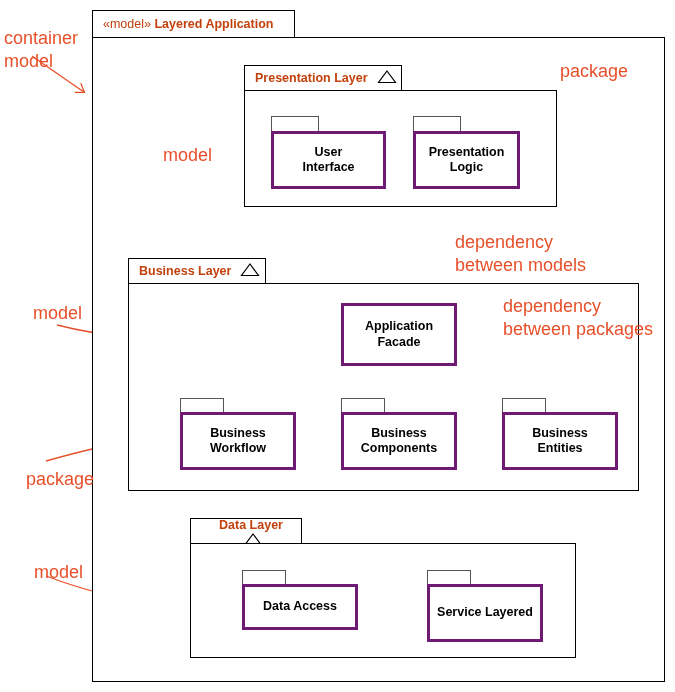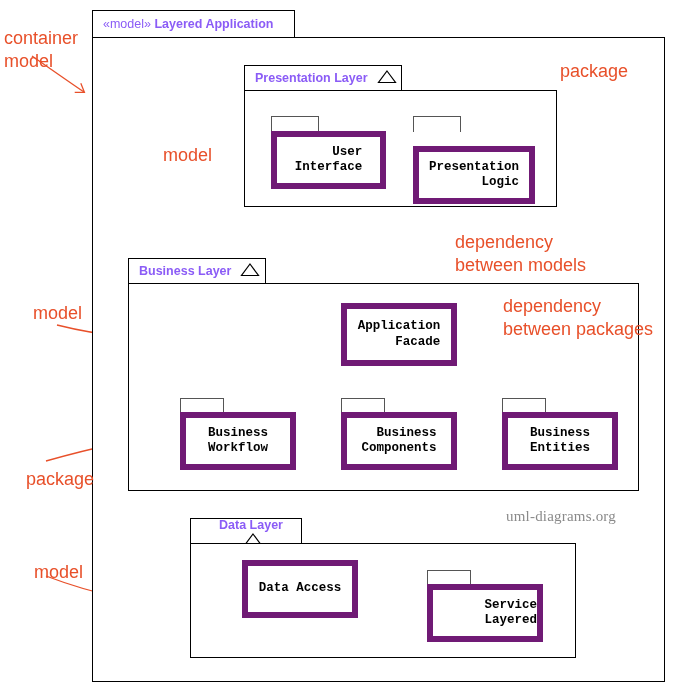--- a/index.html
+++ b/index.html
@@ -45,21 +45,21 @@
   }
   .pkg-body {
     position: absolute;
     box-sizing: border-box;
     background: #ffffff;
     border: 1px solid #000000;
   }
   .pkg-title {
     font-size: 12.5px;
     font-weight: bold;
-    color: #8b5cf6;
+    color: #c2410c;
     line-height: 1;
     text-align: center;
   }
   .stereo {
     font-weight: normal;
     font-size: 12.5px;
   }
 
   
   #container-model .pkg-tab {
@@ -92,26 +92,25 @@
   #data-layer .pkg-tab { left: 190px; top: 518px; width: 112px; flex-direction: column; }
   #data-layer .pkg-body { left: 190px; top: 543px; width: 386px; height: 115px; }
 
   
   .leaf .pkg-tab {
     height: 16px;
     border: 1px solid #555555;
     border-bottom: none;
   }
   .leaf .pkg-body {
-    border: 6px solid #701a75;
+    border: 3px solid #701a75;
     display: flex;
     align-items: center;
     justify-content: center;
-    text-align: right;
-    font-family: Liberation Mono, monospace;
+    text-align: center;
   }
   .leaf .pkg-label {
     font-size: 12.5px;
     font-weight: bold;
     color: #000000;
     line-height: 1.22;
   }
 
   
   .tri {
@@ -230,21 +229,21 @@
 
   <div class="pkg leaf" id="user-interface">
     <div class="pkg-tab" style="left:271px; top:116px; width:48px;"></div>
     <div class="pkg-body" style="left:271px; top:131px; width:115px; height:58px;">
       <span class="pkg-label">User<br>Interface</span>
     </div>
   </div>
 
   <div class="pkg leaf" id="presentation-logic">
     <div class="pkg-tab" style="left:413px; top:116px; width:48px;"></div>
-    <div class="pkg-body" style="left:413px; top:131px; width:122px; height:58px;margin-top:15px;">
+    <div class="pkg-body" style="left:413px; top:131px; width:107px; height:58px;">
       <span class="pkg-label">Presentation<br>Logic</span>
     </div>
   </div>
 
   <div class="pkg layer" id="business-layer">
     <div class="pkg-tab">
       <span class="pkg-title">Business Layer</span>
       <span class="tri">
         <svg width="20" height="15" viewBox="0 0 20 15">
             <path d="M10,2 L18.5,13.5 L1.5,13.5 Z" fill="none" stroke="#000" stroke-width="1.2"></path>
@@ -289,36 +288,35 @@
         <svg width="20" height="15" viewBox="0 0 20 15">
             <path d="M10,2 L18.5,13.5 L1.5,13.5 Z" fill="none" stroke="#000" stroke-width="1.2"></path>
           </svg>
       </span>
     </div>
     <div class="pkg-body"></div>
   </div>
 
   <div class="pkg leaf" id="data-access">
     <div class="pkg-tab" style="left:242px; top:570px; width:44px;"></div>
-    <div class="pkg-body" style="left:242px; top:560px; width:116px; height:58px;">
+    <div class="pkg-body" style="left:242px; top:584px; width:116px; height:46px;">
       <span class="pkg-label">Data Access</span>
     </div>
   </div>
 
   <div class="pkg leaf" id="service-agents">
     <div class="pkg-tab" style="left:427px; top:570px; width:44px;"></div>
     <div class="pkg-body" style="left:427px; top:584px; width:116px; height:58px;">
       <span class="pkg-label">Service Layered</span>
     </div>
   </div>
 
   <div class="anno" style="left:4px;   top:27px;">container<br>model</div>
   <div class="anno" style="left:163px; top:144px;">model</div>
   <div class="anno" style="left:560px; top:60px;">package</div>
   <div class="anno" style="left:455px; top:231px;">dependency<br>between models</div>
   <div class="anno" style="left:33px;  top:302px;">model</div>
   <div class="anno" style="left:503px; top:295px;">dependency<br>between packages</div>
   <div class="anno" style="left:26px;  top:468px;">package</div>
   <div class="anno" style="left:34px;  top:561px;">model</div>
 
-  <div id="watermark">uml-diagrams.org</div>
 
 </div>
 
 </body></html>

